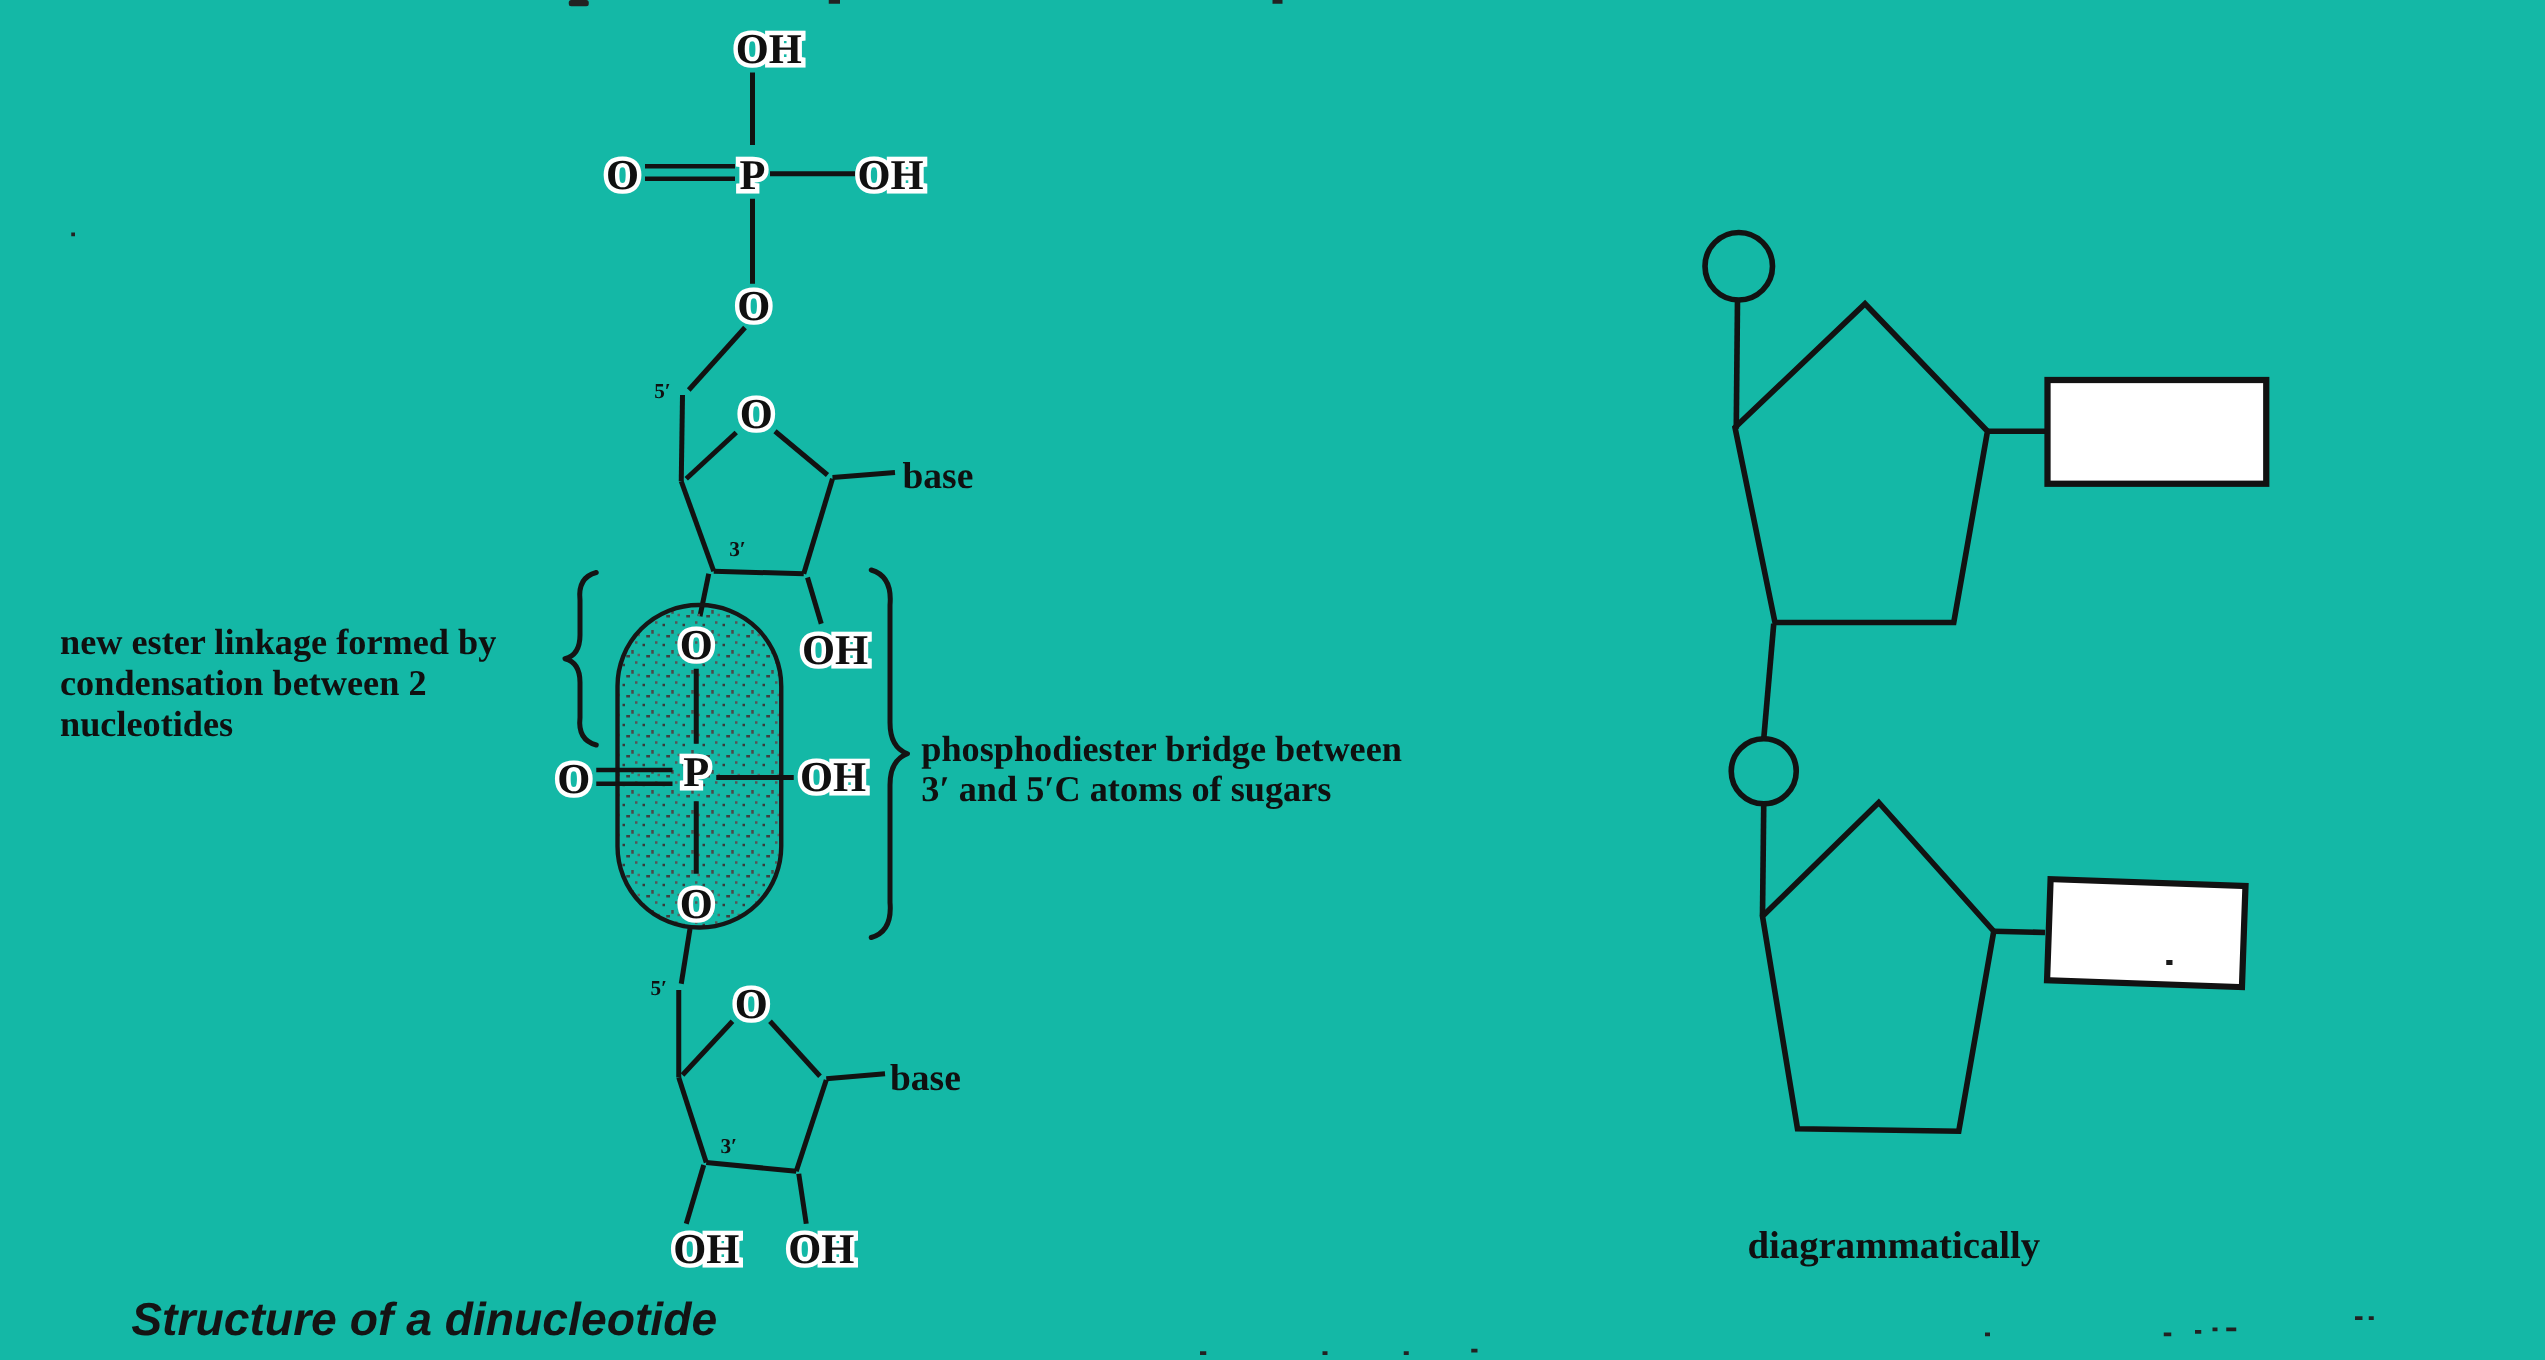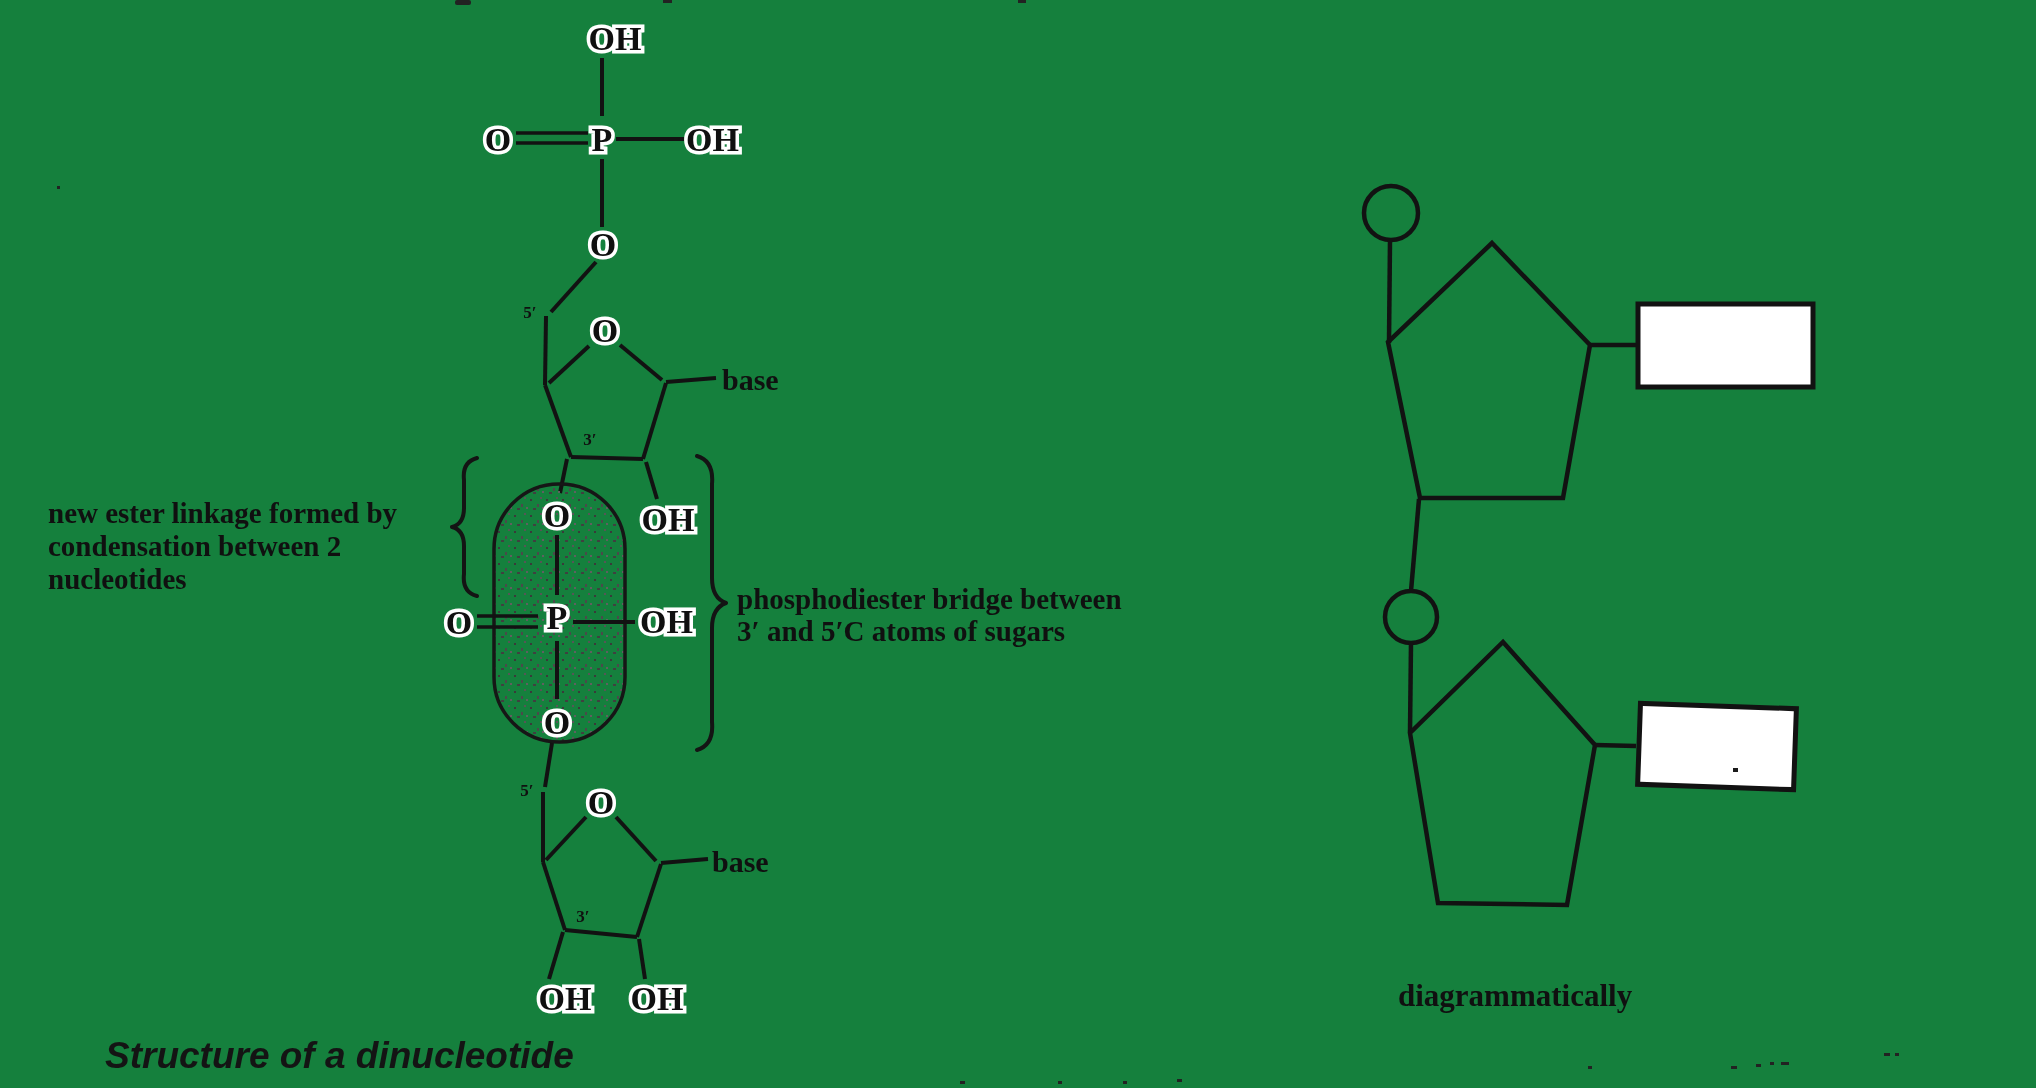--- a/index.html
+++ b/index.html
@@ -1,16 +1,16 @@
 <!DOCTYPE html>
 <html><head>
 <meta charset="utf-8">
 <style>
   html,body{margin:0;padding:0;background:#ffffff;}
-  .page{position:relative;width:2036px;height:1088px;background:#15803d;overflow:hidden;}
+  .page{position:relative;width:2036px;height:1088px;background:#14b8a6;overflow:hidden;}
   svg{position:absolute;left:0;top:0;}
   .bond{stroke:#121212;stroke-width:4;fill:none;stroke-linecap:butt;}
   .bondthin{stroke:#121212;stroke-width:3.5;fill:none;}
   .shape{stroke:#121212;stroke-width:4.5;fill:none;stroke-linejoin:miter;}
   .boxshape{stroke:#121212;stroke-width:5;fill:#ffffff;}
   .brace{stroke:#141414;stroke-width:4;fill:none;stroke-linecap:round;stroke-linejoin:round;}
   .capsule{stroke:#161616;stroke-width:3.5;}
   text{font-family:"Liberation Serif","DejaVu Serif",serif;fill:#101010;}
   .atom{font-size:34px;font-weight:700;}
   .halo{paint-order:stroke;stroke:#ffffff;stroke-width:7;}

